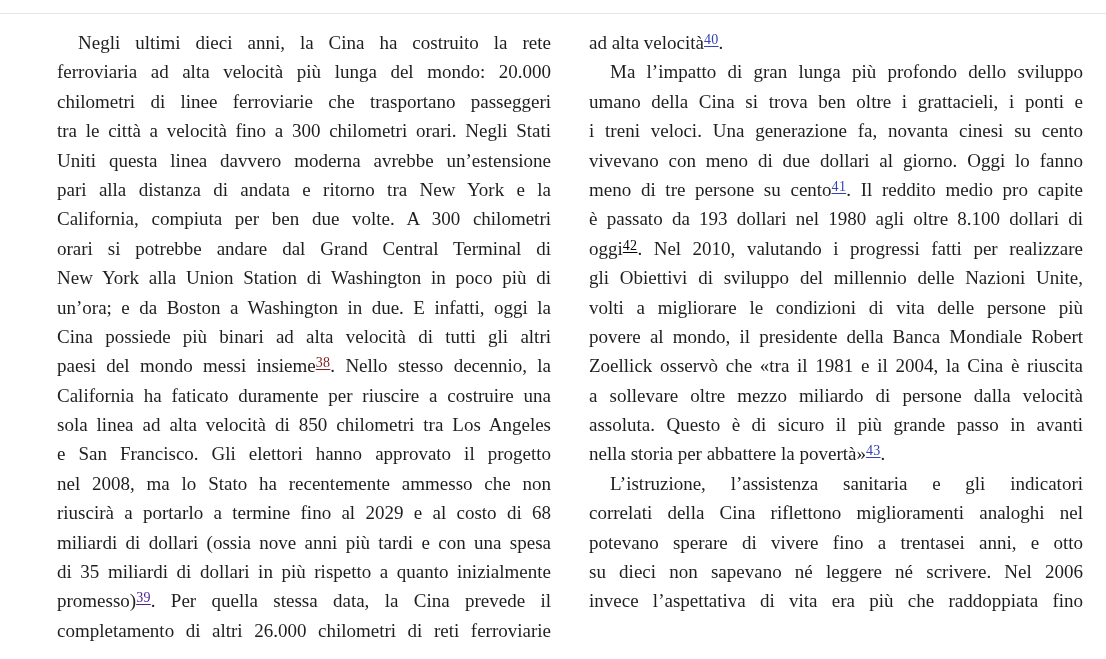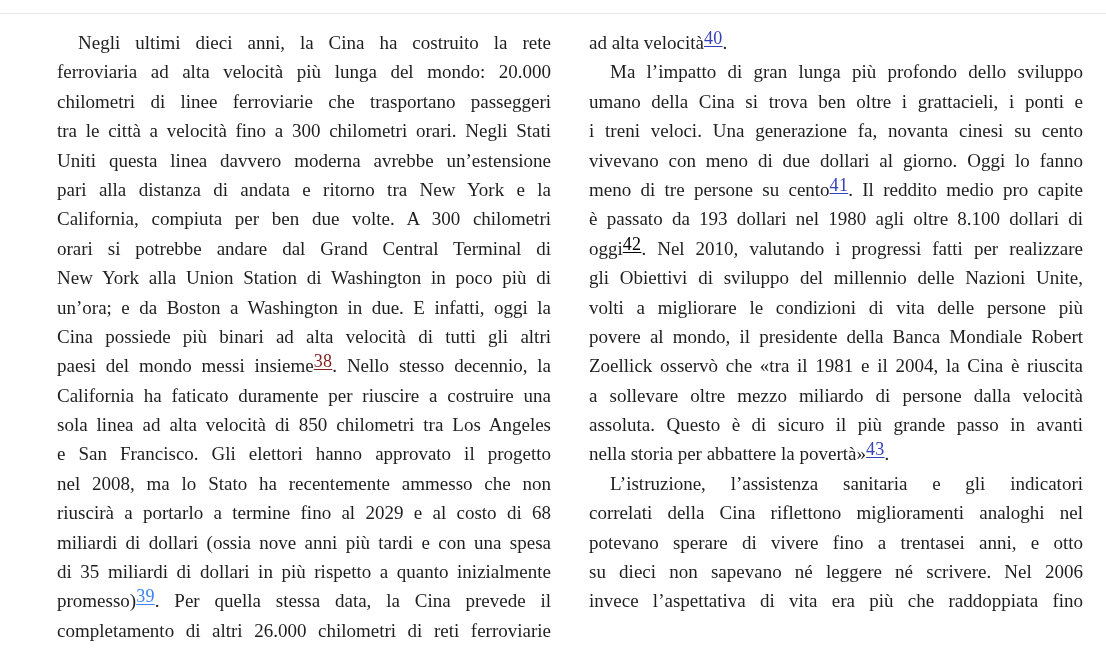--- a/index.html
+++ b/index.html
@@ -46,21 +46,21 @@
     white-space: normal;
     hyphens: none;
   }
   .line.end {
     text-align-last: left;
   }
   .line.indent {
     text-indent: 21px;
   }
   a.fnref {
-    font-size: 18px;
+    font-size: 14px;
     vertical-align: 5px;
     line-height: 0;
     text-decoration: underline;
     text-underline-offset: 2px;
     text-decoration-thickness: 1px;
     cursor: pointer;
     letter-spacing: 0.3px;
   }
 </style>
 </head>
@@ -82,21 +82,21 @@
       <div class="line">un’ora; e da Boston a Washington in due. E infatti, oggi la</div>
       <div class="line">Cina possiede più binari ad alta velocità di tutti gli altri</div>
       <div class="line">paesi del mondo messi insieme<a class="fnref" style="color: #7f1d1d; font-family: Liberation Serif, serif;">38</a>. Nello stesso decennio, la</div>
       <div class="line">California ha faticato duramente per riuscire a costruire una</div>
       <div class="line">sola linea ad alta velocità di 850 chilometri tra Los Angeles</div>
       <div class="line">e San Francisco. Gli elettori hanno approvato il progetto</div>
       <div class="line">nel 2008, ma lo Stato ha recentemente ammesso che non</div>
       <div class="line">riuscirà a portarlo a termine fino al 2029 e al costo di 68</div>
       <div class="line">miliardi di dollari (ossia nove anni più tardi e con una spesa</div>
       <div class="line">di 35 miliardi di dollari in più rispetto a quanto inizialmente</div>
-      <div class="line">promesso)<a class="fnref" style="color: #3b82f6;">39</a>. Per quella stessa data, la Cina prevede il</div>
+      <div class="line">promesso)<a class="fnref" style="color: #4c1d95;">39</a>. Per quella stessa data, la Cina prevede il</div>
       <div class="line">completamento di altri 26.000 chilometri di reti ferroviarie</div>
     </div>
   <div class="column" id="col-1">
       <div class="line end">ad alta velocità<a class="fnref" style="color: rgb(53, 64, 184);">40</a>.</div>
       <div class="line indent">Ma l’impatto di gran lunga più profondo dello sviluppo</div>
       <div class="line">umano della Cina si trova ben oltre i grattacieli, i ponti e</div>
       <div class="line">i treni veloci. Una generazione fa, novanta cinesi su cento</div>
       <div class="line">vivevano con meno di due dollari al giorno. Oggi lo fanno</div>
       <div class="line">meno di tre persone su cento<a class="fnref" style="color: rgb(53, 64, 184);">41</a>. Il reddito medio pro capite</div>
       <div class="line">è passato da 193 dollari nel 1980 agli oltre 8.100 dollari di</div>

